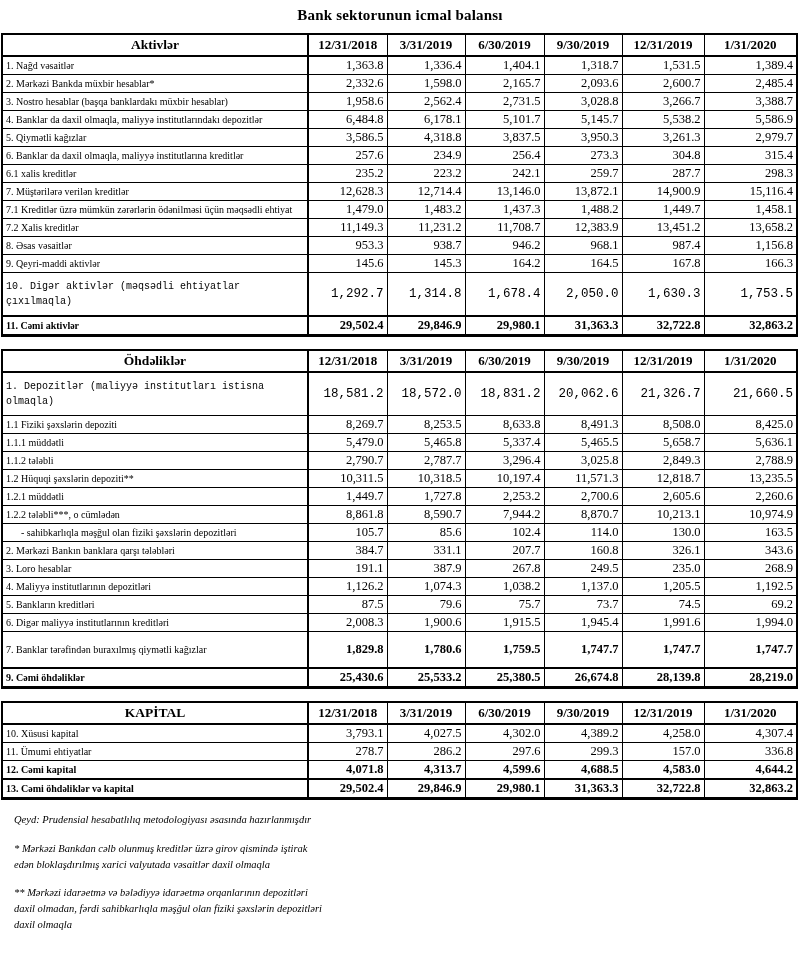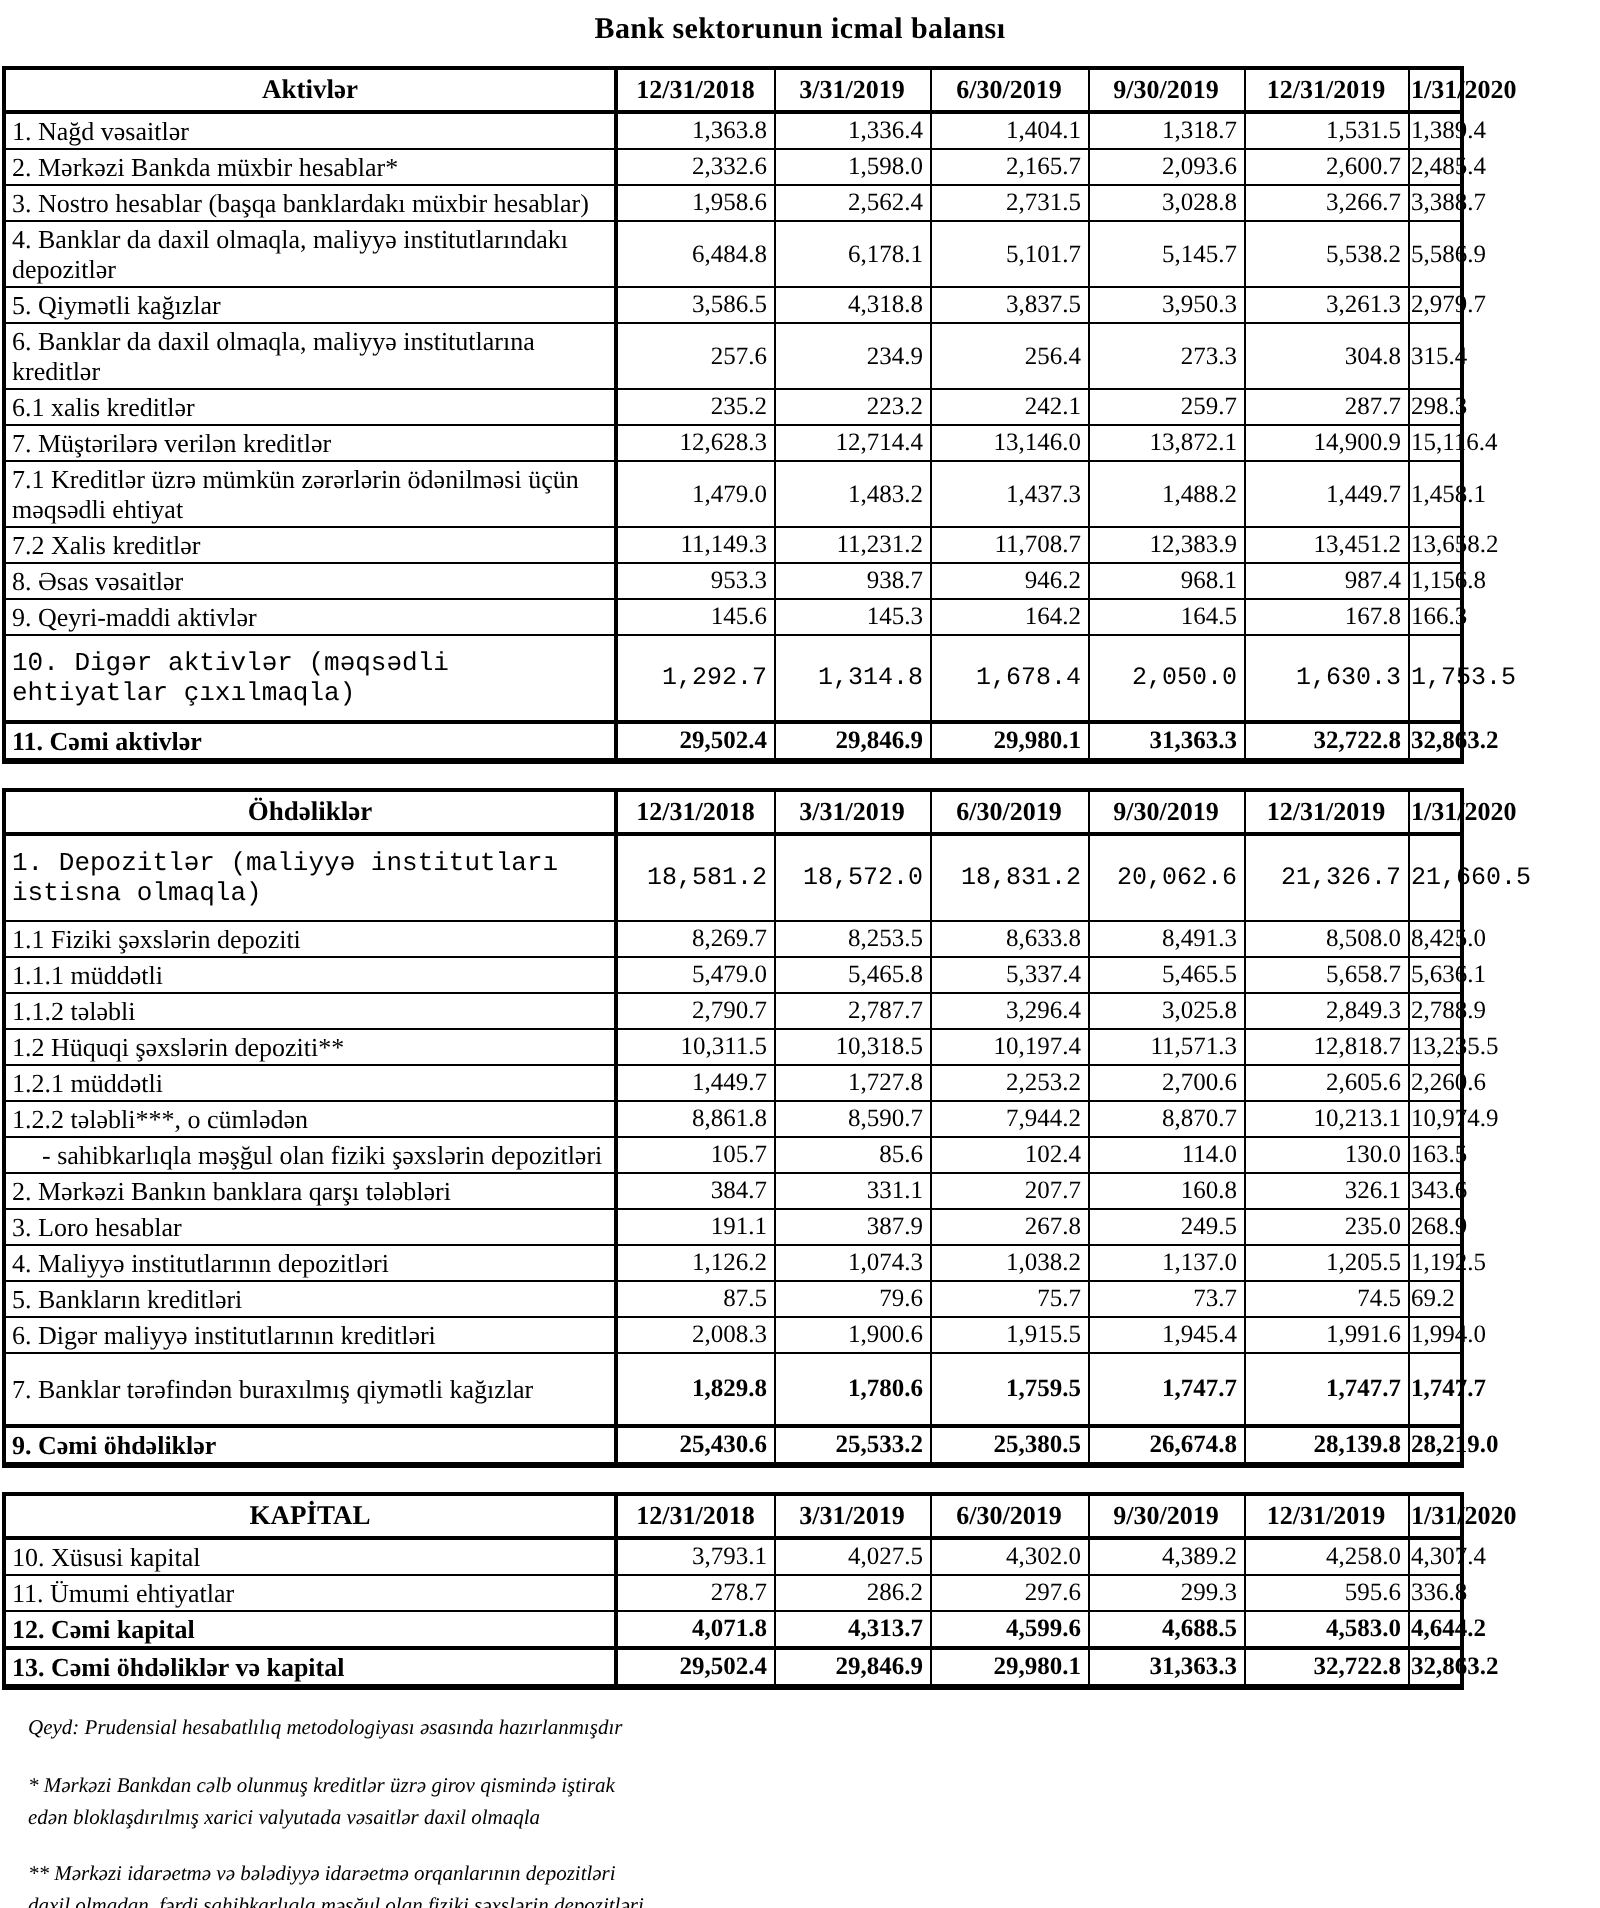--- a/index.html
+++ b/index.html
@@ -1,28 +1,28 @@
 <!DOCTYPE html>
 <html><head>
 <meta charset="utf-8">
 <style>
   html,body { margin:0; padding:0; background:#fff; color:#000; }
   body { width:800px; font-family:"Liberation Serif","DejaVu Serif",serif; }
   .page { padding:4px 0 6px 0; }
   .title { font-size:15px; font-weight:bold; text-align:center; margin:3px 0 9px 0; letter-spacing:.2px; }
 
-  table.bal { border-collapse:collapse; table-layout:fixed; width:731px; margin:0 0 12px 1px;
+  table.bal { border-collapse:collapse; table-layout:fixed; width:797px; margin:0 0 12px 1px;
               border:2px solid #000; border-bottom-width:3px; }
   col.c-label{width:306px} col.c-d1{width:79px} col.c-d2{width:78px} col.c-d3{width:79px}
   col.c-d4{width:78px} col.c-d5{width:82px} col.c-d6{width:auto}
   th,td { border:1px solid #000; }
   thead th { font-weight:bold; text-align:center; font-size:13px; padding:2px 1px;
              border-bottom:2px solid #000; white-space:nowrap; }
   th.sec-h { font-size:13.5px; border-right:2px solid #000; }
-  td.lbl { text-align:left; padding:1px 2px 1px 3px; line-height:15px; font-size:13px;
+  td.lbl { text-align:left; padding:1px 2px 1px 3px; line-height:15px; font-size:10px;
            border-right:2px solid #000; overflow:hidden; }
   td.num { text-align:right; padding:1px 3px 1px 1px; line-height:15px; font-size:12.5px; white-space:nowrap; }
   td.ind { }
   td.hang { text-indent:15px; }
   tr.pad1 td { padding-top:5px; padding-bottom:5px; }
   tr.pad2 td { padding-top:6px; padding-bottom:6px;font-family:Liberation Mono, monospace; }
   tr.pad3 td { padding-top:10px; padding-bottom:10px; }
   tr.total td { border-top:2px solid #000; }
   tr.bold td { font-weight:bold; }
   td.bv { font-weight:bold;margin-left:14px; }
@@ -380,21 +380,21 @@
             <td class="num">4,389.2</td>
             <td class="num">4,258.0</td>
             <td class="num">4,307.4</td>
           </tr>
           <tr>
             <td class="lbl">11. Ümumi ehtiyatlar</td>
             <td class="num">278.7</td>
             <td class="num">286.2</td>
             <td class="num">297.6</td>
             <td class="num">299.3</td>
-            <td class="num">595.6</td>
+            <td class="num">157.0</td>
             <td class="num">336.8</td>
           </tr>
           <tr class="bold">
             <td class="lbl">12. Cəmi kapital</td>
             <td class="num">4,071.8</td>
             <td class="num">4,313.7</td>
             <td class="num">4,599.6</td>
             <td class="num">4,688.5</td>
             <td class="num">4,583.0</td>
             <td class="num">4,644.2</td>

